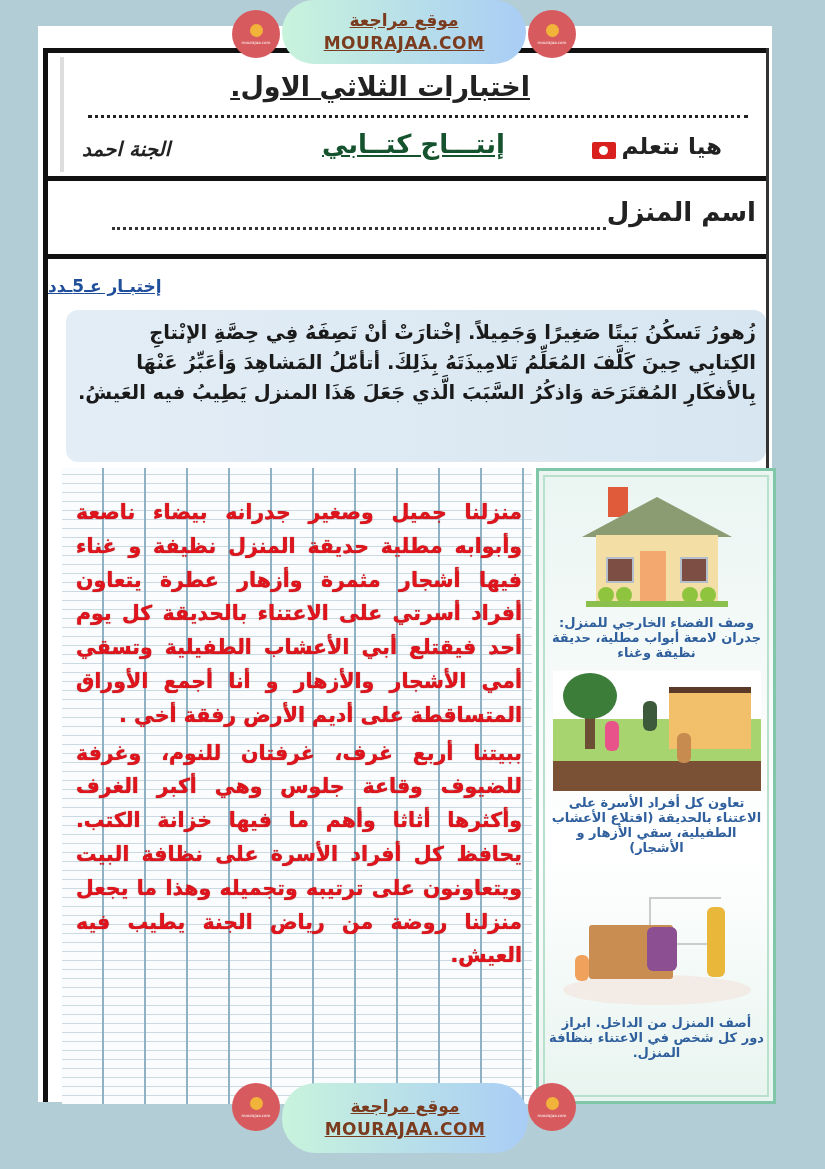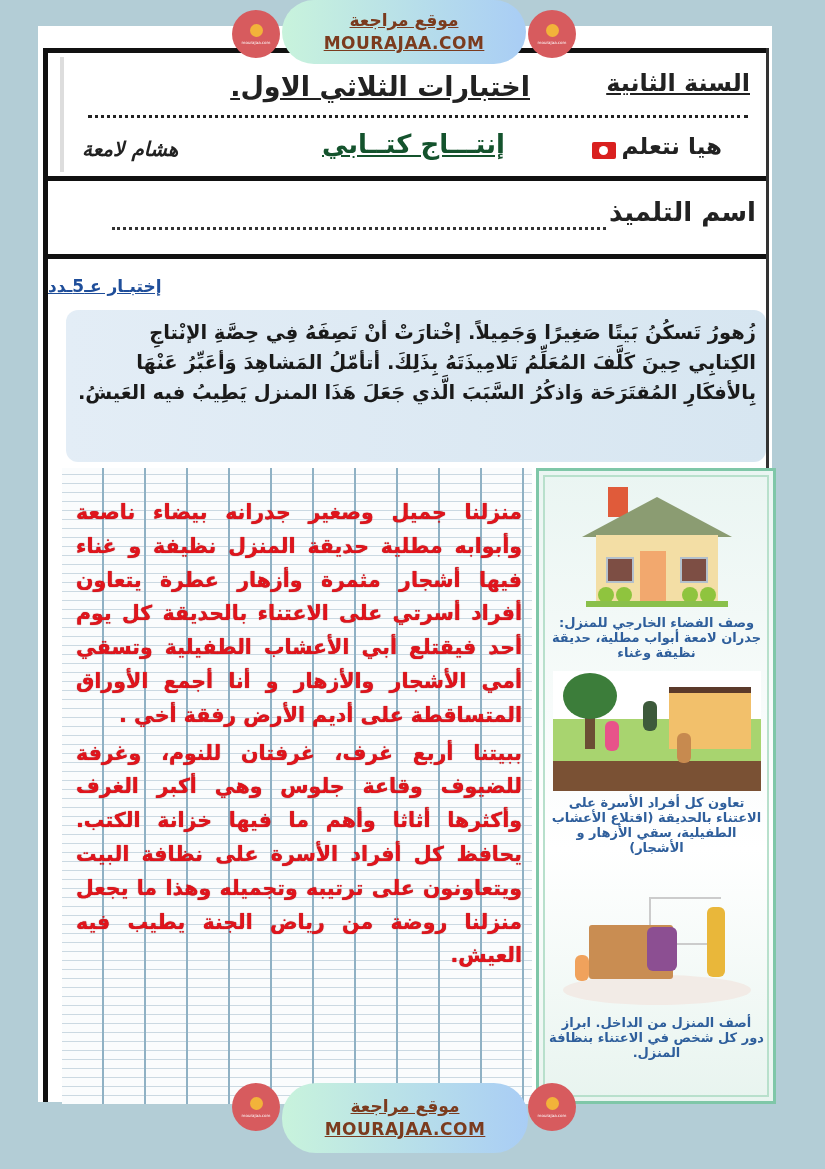--- a/index.html
+++ b/index.html
@@ -57,34 +57,33 @@
   .logo .txt{font-size:4px;color:#fff;line-height:5px;margin-top:3px;}
 </style>
 </head>
 <body>
 
 <div class="page">
   <div class="frame">
 
     <div class="header-box">
       <div class="header-inner">
-        <div class="grade">السنة الثانية</div>
         <div class="test-title">اختبارات الثلاثي الاول.</div>
         <div class="dots-line"></div>
         <div class="brand">
           <span>هيا نتعلم</span>
           <span class="flag"></span>
         </div>
         <div class="subject">إنتـــاج كتــابي</div>
-        <div class="author">هشام لامعة</div>
+        <div class="author">الجنة احمد</div>
       </div>
     </div>
 
     <div class="student-box">
-      <div class="student-label">اسم التلميذ</div>
+      <div class="student-label">اسم المنزل</div>
       <div class="student-dots"></div>
     </div>
 
     <div class="exam-title">إختبـار عـ5ـدد</div>
 
     <div class="prompt">زُهورُ تَسكُنُ بَيتًا صَغِيرًا وَجَمِيلاً. إخْتارَتْ أنْ تَصِفَهُ فِي حِصَّةِ الإنْتاجِ الكِتابِي حِينَ كَلَّفَ المُعَلِّمُ تَلامِيذَتَهُ بِذَلِكَ. أتأمّلُ المَشاهِدَ وَأعَبِّرُ عَنْهَا بِالأفكَارِ المُقتَرَحَة وَاذكُرُ السَّبَبَ الَّذي جَعَلَ هَذَا المنزل يَطِيبُ فيه العَيشُ.</div>
 
     <div class="notebook">
       <div class="essay">
         <p>منزلنا جميل وصغير جدرانه بيضاء ناصعة وأبوابه مطلية حديقة المنزل نظيفة و غناء فيها أشجار مثمرة وأزهار عطرة يتعاون أفراد أسرتي على الاعتناء بالحديقة كل يوم أحد فيقتلع أبي الأعشاب الطفيلية وتسقي أمي الأشجار والأزهار و أنا أجمع الأوراق المتساقطة على أديم الأرض رفقة أخي .</p>

